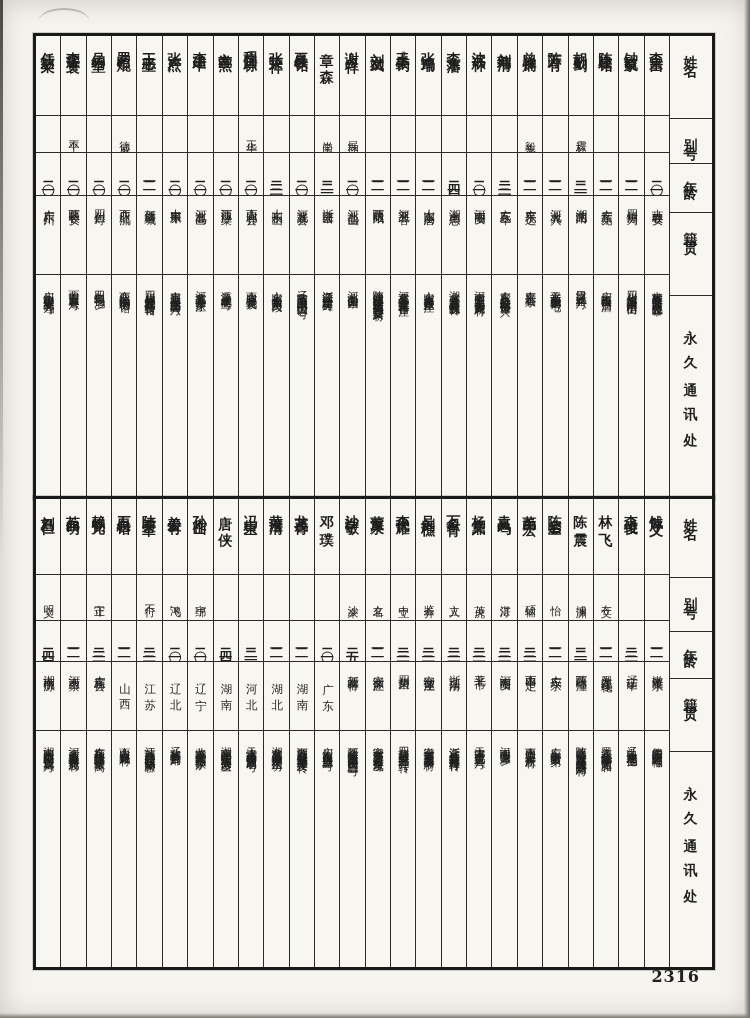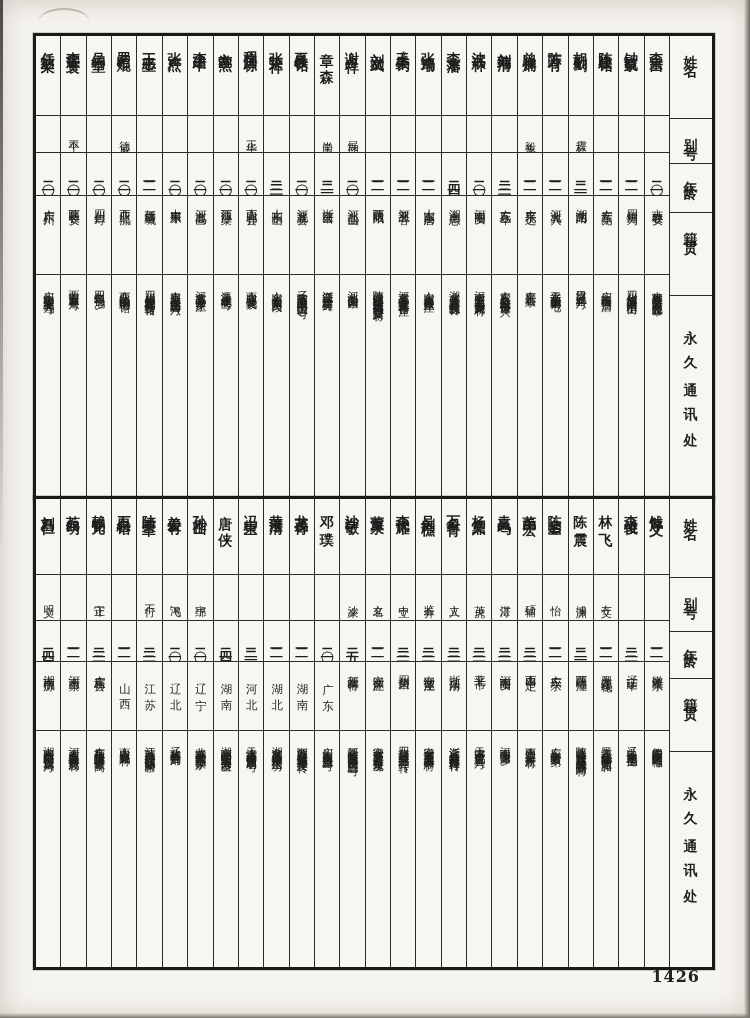--- a/index.html
+++ b/index.html
@@ -1021,18 +1021,18 @@
         </div>
     <div class="cell c-native">
           <span class="vtext h-native">籍贯</span>
         </div>
     <div class="cell c-addr">
           <span class="vtext h-addr">永久通讯处</span>
         </div>
   </div>
 </div>
 
-  <div class="page-number">1426</div>
+  <div class="page-number">2316</div>
 
   <div class="scan-edge-left"></div>
   <div class="scan-edge-right"></div>
   <div class="scan-edge-bottom"></div>
 </div>
 
 </body></html>

